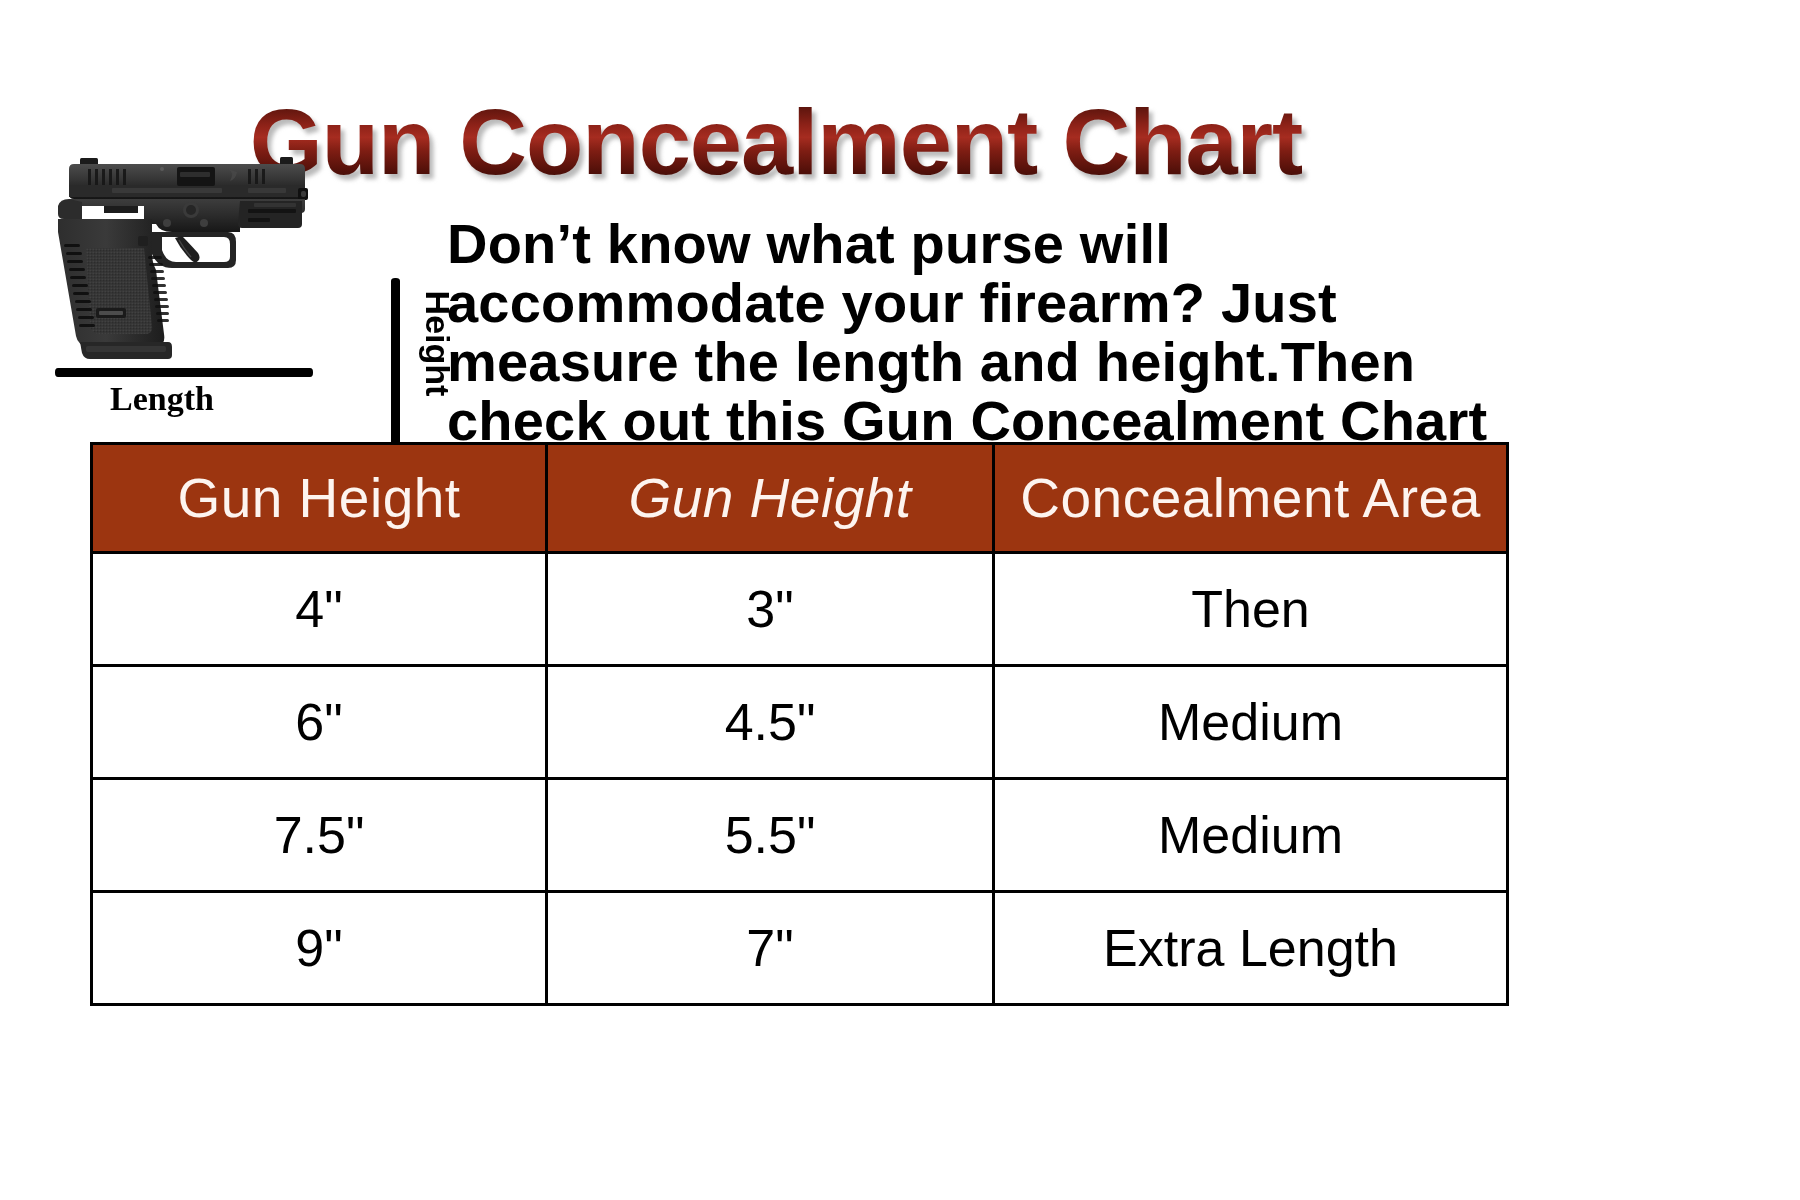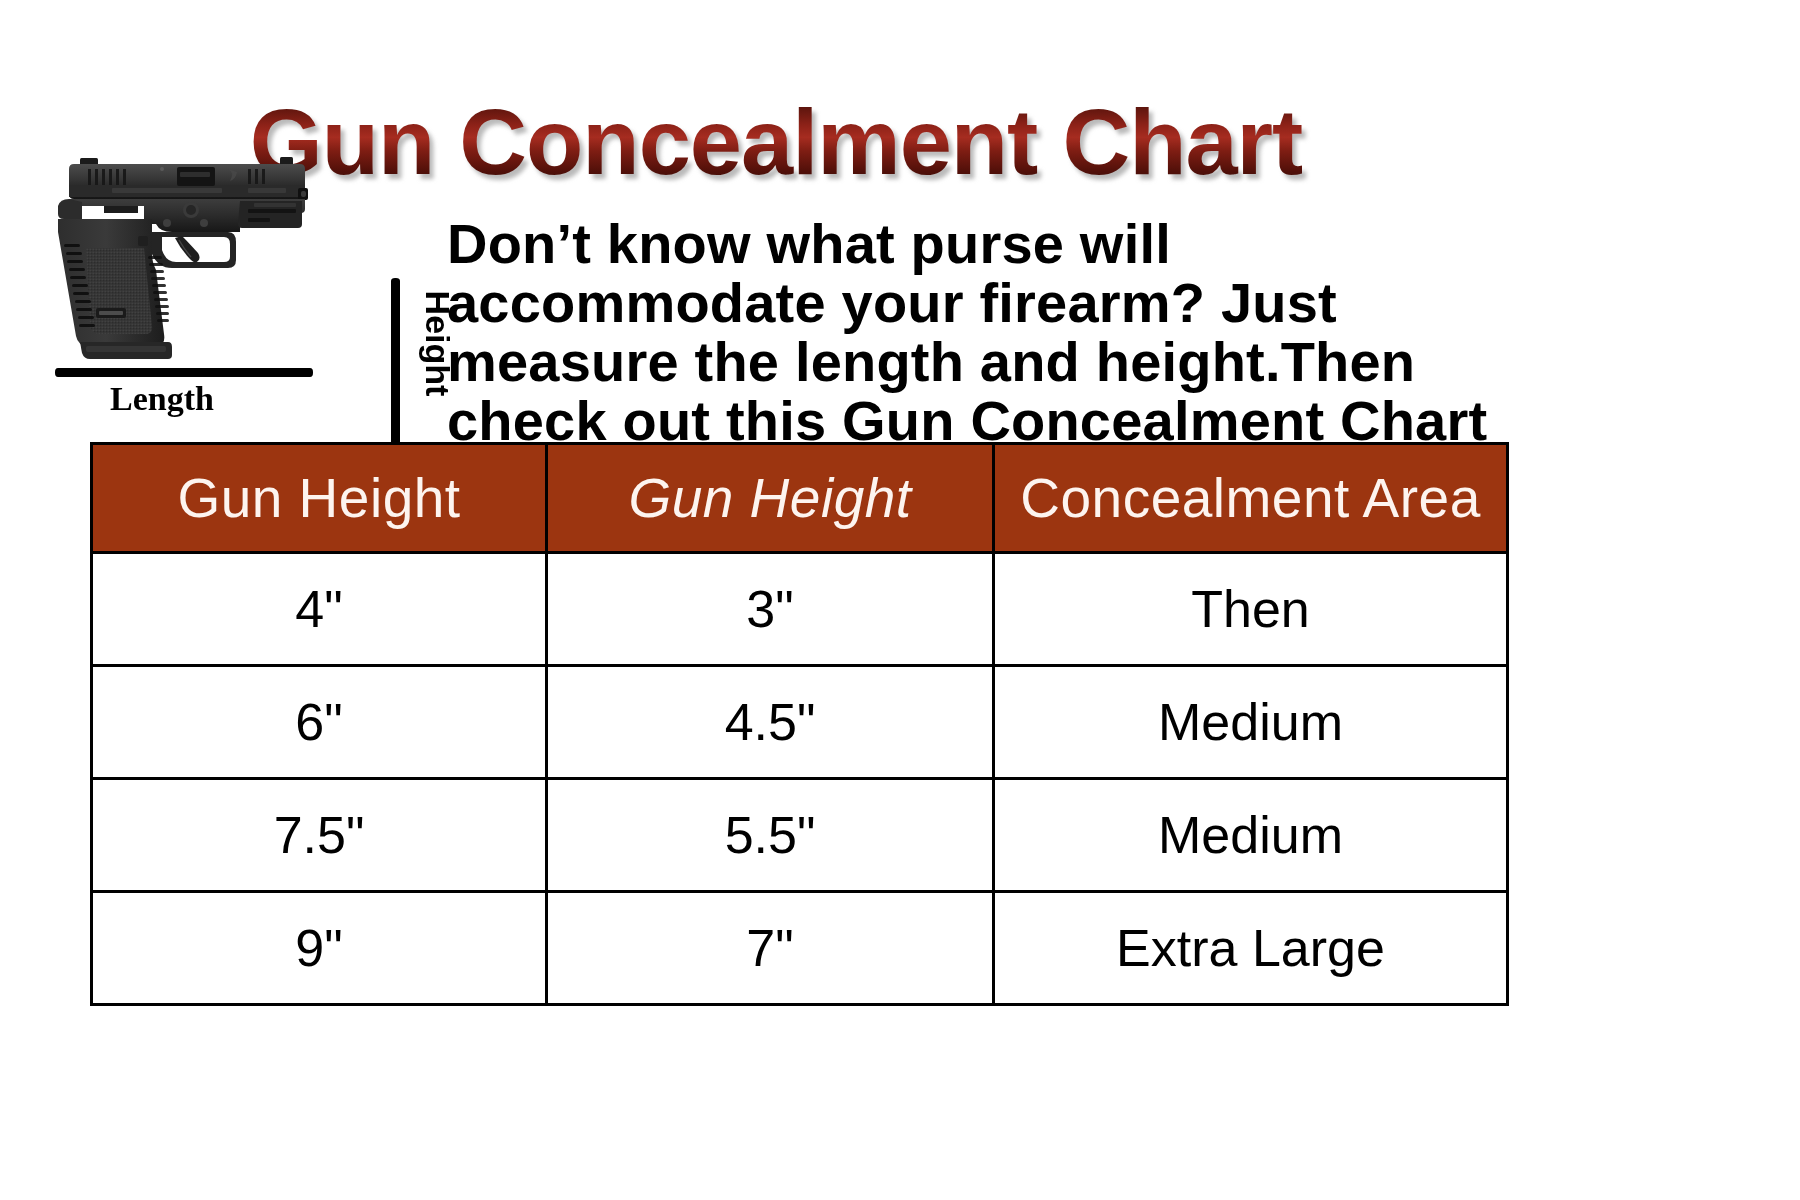--- a/index.html
+++ b/index.html
@@ -324,16 +324,16 @@
       <td>Medium</td>
     </tr>
     <tr>
       <td>7.5"</td>
       <td>5.5"</td>
       <td>Medium</td>
     </tr>
     <tr>
       <td>9"</td>
       <td>7"</td>
-      <td>Extra Large</td>
+      <td>Extra Length</td>
     </tr>
   </tbody>
 </table>
 
 </body></html>

